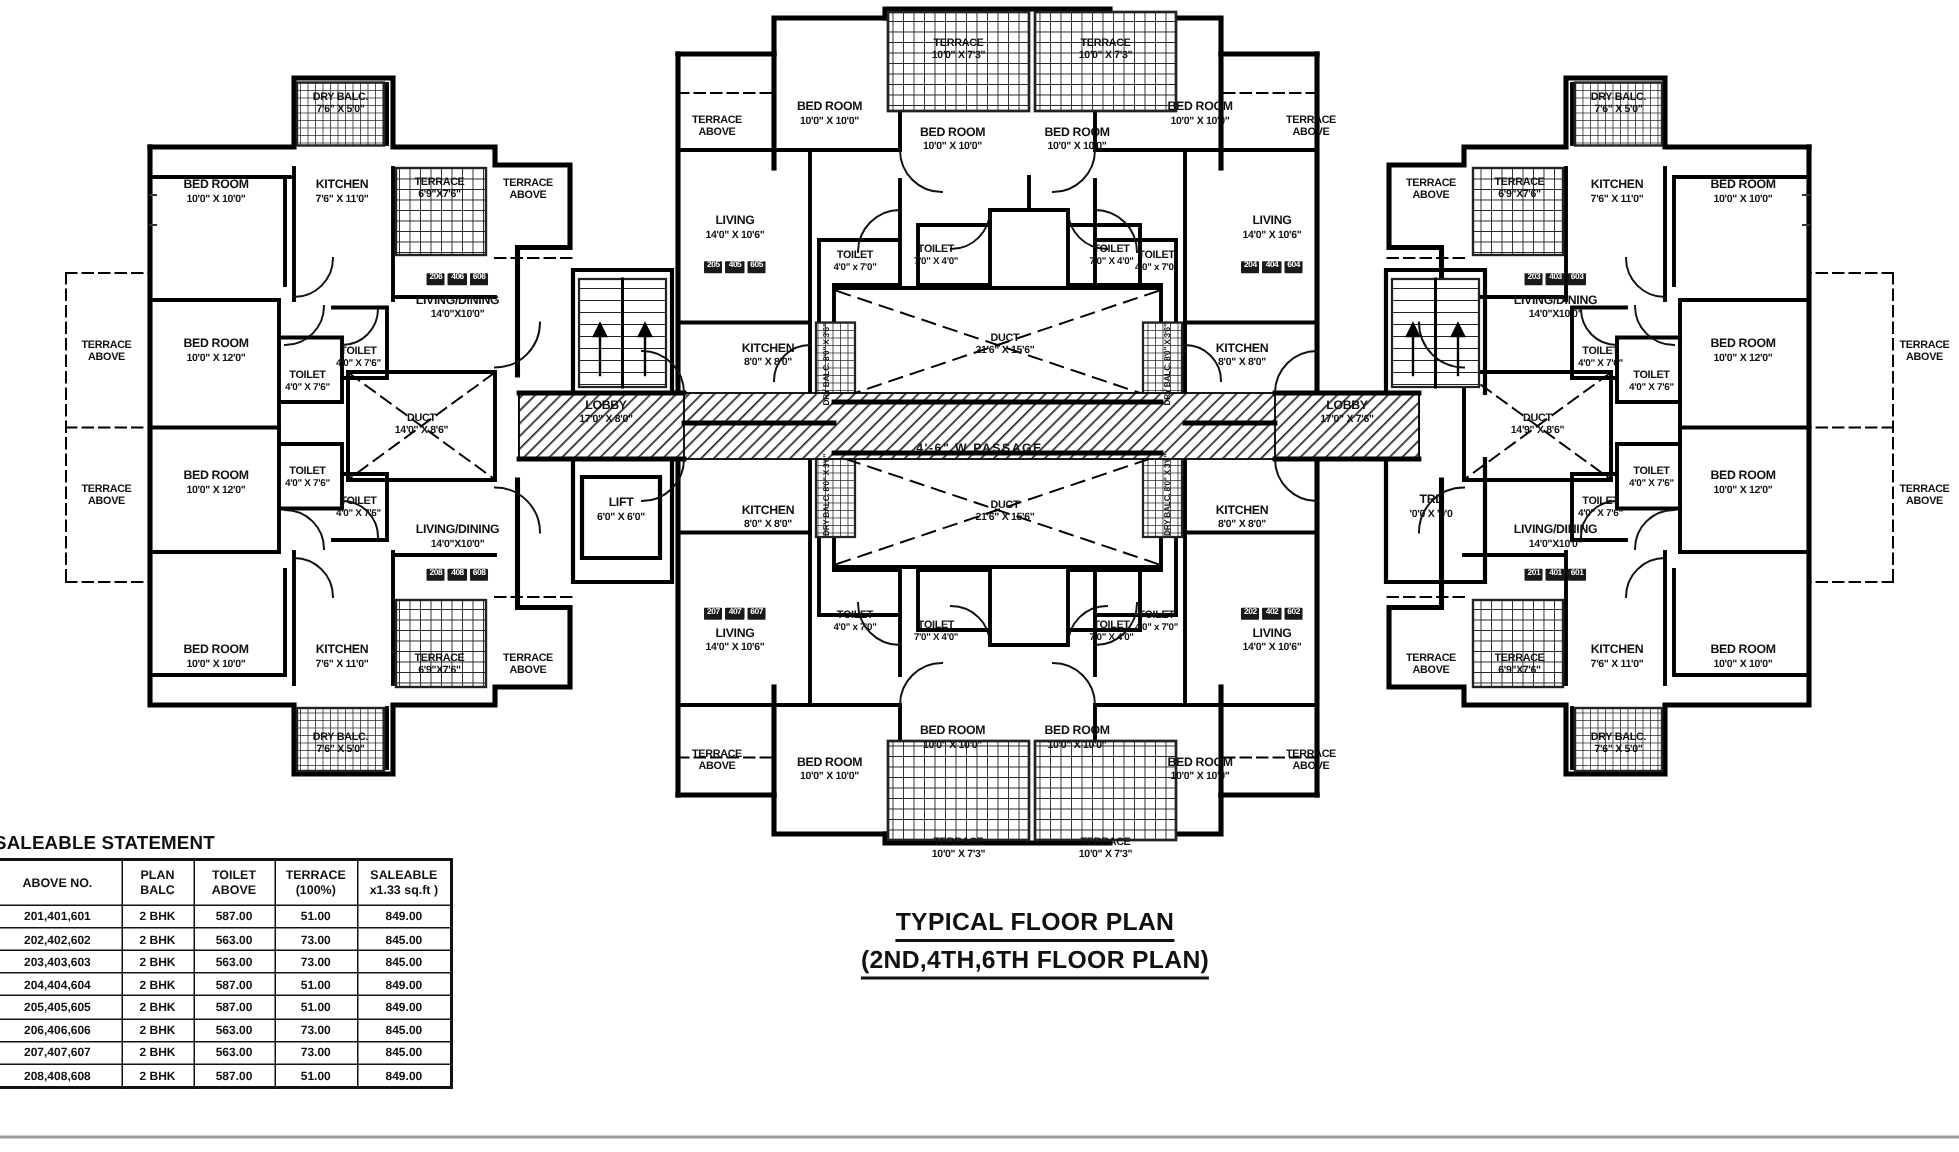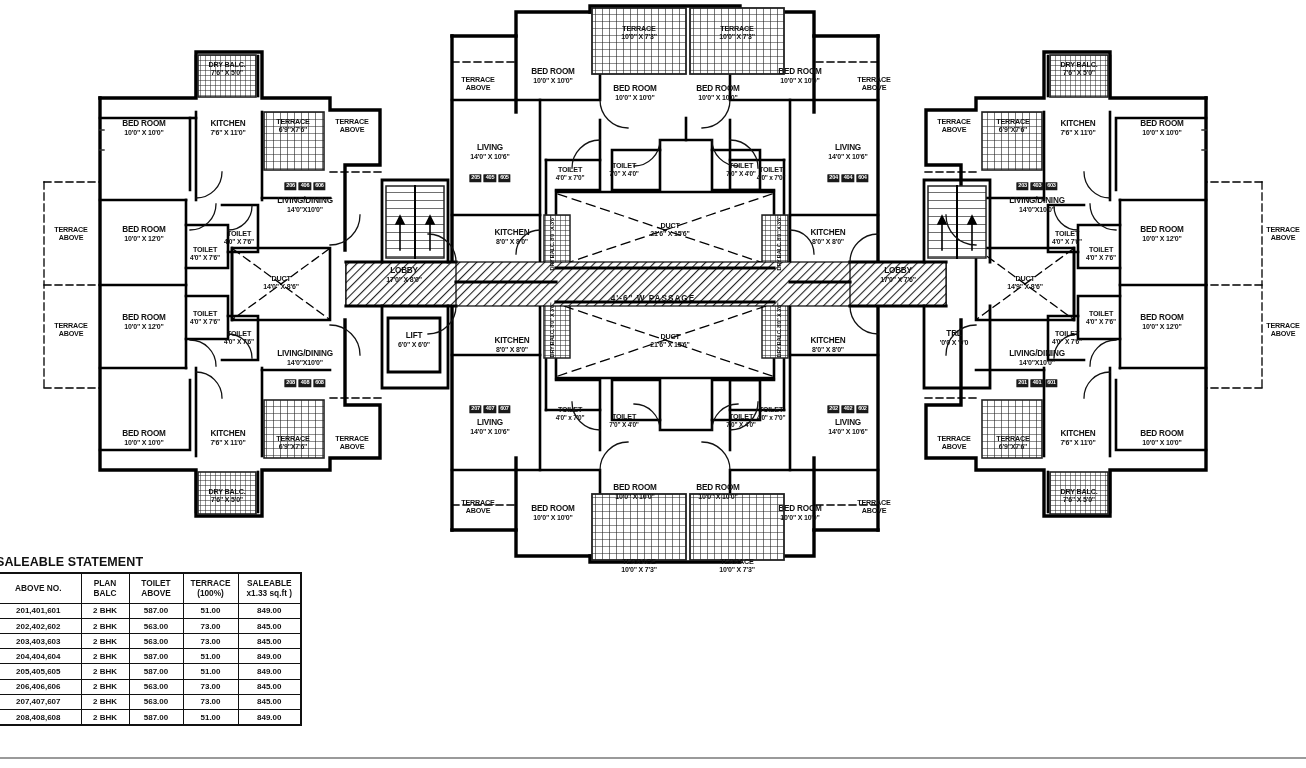--- a/index.html
+++ b/index.html
@@ -677,20 +677,24 @@
   <div class="lbl vert" style="left:779px;top:243px;font-size:5.6px">
     <span>DRY BALC.</span>&nbsp;<span>8'0" X 3'6"</span>
   </div>
   <div class="lbl vert" style="left:552px;top:330px;font-size:5.6px">
     <span>DRY BALC.</span>&nbsp;<span>8'0" X 3'6"</span>
   </div>
   <div class="lbl vert" style="left:779px;top:330px;font-size:5.6px">
     <span>DRY BALC.</span>&nbsp;<span>8'0" X 3'6"</span>
   </div>
 
+  <div id="title-block">
+    <div class="line">TYPICAL FLOOR PLAN</div><br>
+    <div class="line line2">(2ND,4TH,6TH FLOOR PLAN)</div>
+  </div>
 
   <div id="saleable">
     <div id="saleable-title">SALEABLE STATEMENT</div>
     <table class="sale">
       <colgroup>
           <col class="c0">
           <col class="c1">
           <col class="c2">
           <col class="c3">
           <col class="c4">

